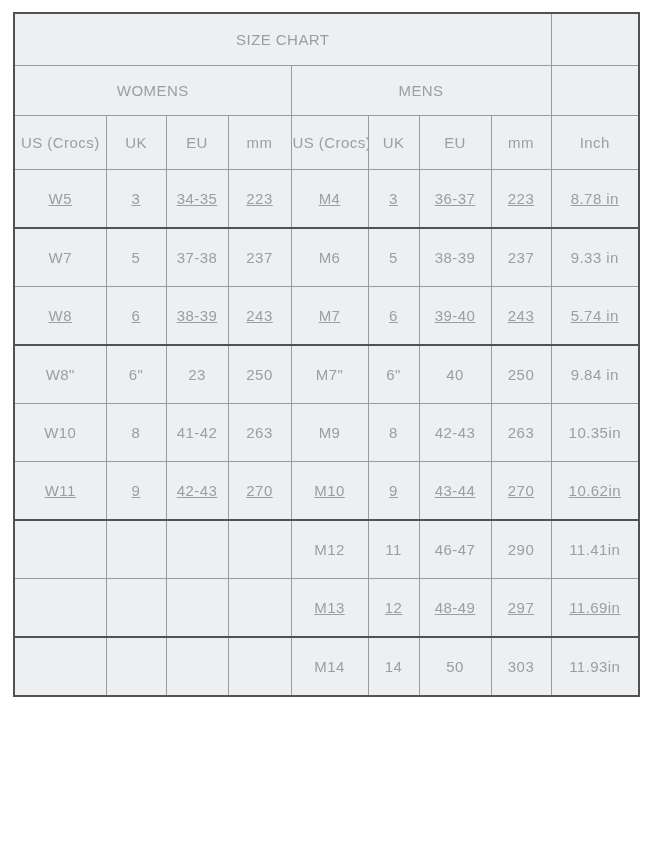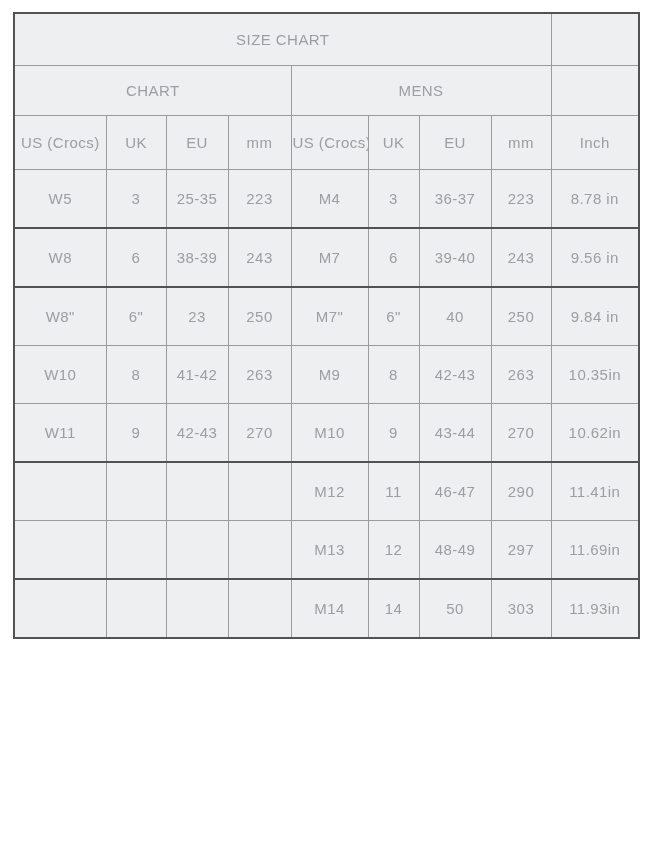--- a/index.html
+++ b/index.html
@@ -38,21 +38,21 @@
     white-space: nowrap;
   }
   td.dark { color: #55575c; }
   tr.title-row td   { height: 49px; font-size: 15px; }
   tr.section-row td { height: 47px; }
   tr.colhead-row td { height: 51px; }
   tbody td          { height: 55px; }
   
   td.m-us-col  { border-right: 2px solid #515254; }
   td.inch-col  { border-left: 2px solid #515254; }
-  tr.thick-bottom td { border-bottom: 2px solid #515254; }
+  tr.thick-bottom td { border-bottom: 2px solid #515254; text-decoration: underline; }
 </style>
 </head>
 <body>
 
 <div class="page">
   <table class="size-chart">
     <colgroup>
       <col style="width:92px">
         <col style="width:60px">
         <col style="width:62px">
@@ -62,58 +62,69 @@
         <col style="width:72px">
         <col style="width:60px">
       <col style="width:88px">
     </colgroup>
     <thead>
       <tr class="title-row">
         <td colspan="8" class="dark">SIZE CHART</td>
         <td class="inch-col"></td>
       </tr>
       <tr class="section-row">
-        <td colspan="4" class="dark">CHART</td>
+        <td colspan="4" class="dark">WOMENS</td>
         <td colspan="4" class="dark">MENS</td>
         <td class="inch-col"></td>
       </tr>
       <tr class="colhead-row">
         <td class="dark">US (Crocs)</td>
         <td>UK</td>
         <td>EU</td>
         <td>mm</td>
         <td class="dark m-us-col">US (Crocs)</td>
         <td>UK</td>
         <td>EU</td>
         <td>mm</td>
         <td class="dark inch-col">Inch</td>
       </tr>
     </thead>
     <tbody>
         <tr class="thick-bottom">
           <td>W5</td>
           <td>3</td>
-          <td>25-35</td>
+          <td>34-35</td>
           <td>223</td>
           <td class="m-us-col">M4</td>
           <td>3</td>
           <td>36-37</td>
           <td>223</td>
           <td class="inch-col">8.78 in</td>
+        </tr>
+        <tr>
+          <td>W7</td>
+          <td>5</td>
+          <td>37-38</td>
+          <td>237</td>
+          <td class="m-us-col">M6</td>
+          <td>5</td>
+          <td>38-39</td>
+          <td>237</td>
+          <td class="inch-col">9.33 in</td>
         </tr>
         <tr class="thick-bottom">
           <td>W8</td>
           <td>6</td>
           <td>38-39</td>
           <td>243</td>
           <td class="m-us-col">M7</td>
           <td>6</td>
           <td>39-40</td>
           <td>243</td>
-          <td class="inch-col">9.56 in</td>
+          <td class="inch-col">5.74 in</td>
         </tr>
         <tr>
           <td>W8"</td>
           <td>6"</td>
           <td>23</td>
           <td>250</td>
           <td class="m-us-col">M7"</td>
           <td>6"</td>
           <td>40</td>
           <td>250</td>

